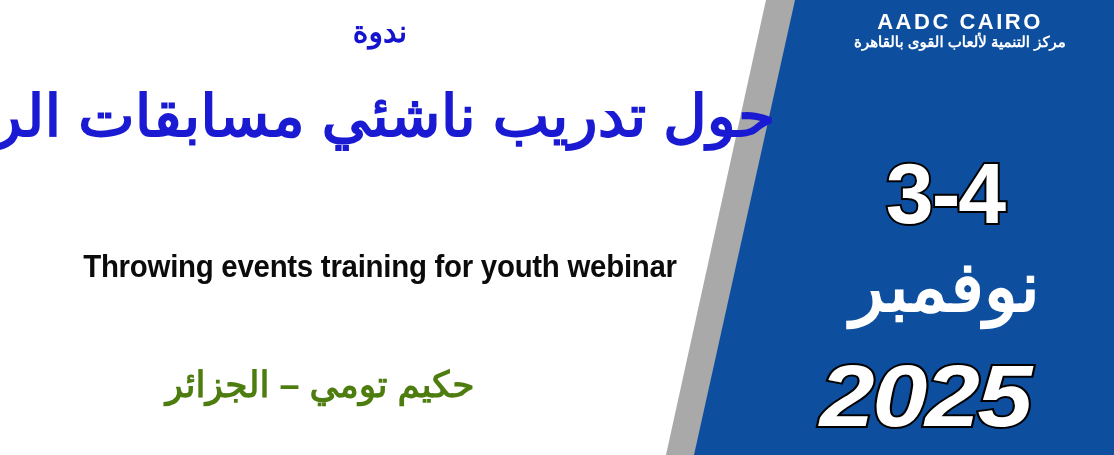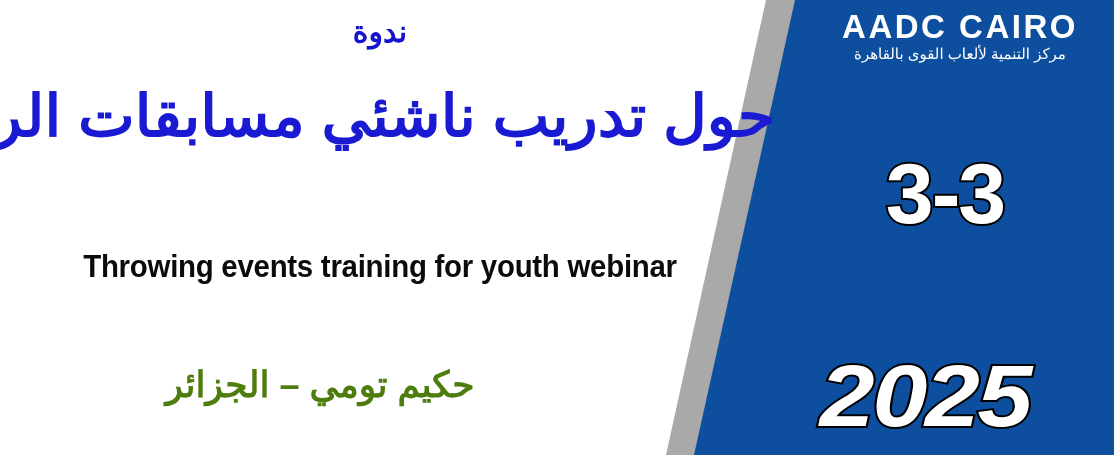--- a/index.html
+++ b/index.html
@@ -110,30 +110,30 @@
     text-align: center;
   }
   .logo-mark {
     position: relative;
     width: 284px;
     height: 82px;
   }
   .logo-mark svg { display: block; }
   .logo-aadc {
     color: #ffffff;
-    font-size: 33px;
+    font-size: 22px;
     font-weight: 700;
     letter-spacing: 2.5px;
     line-height: 1.05;
     margin-top: -2px;
   }
   .logo-ar {
     color: #ffffff;
     font-size: 15px;
-    font-weight: 400;
+    font-weight: 700;
     direction: rtl;
     line-height: 1.1;
     margin-top: 1px;
     white-space: nowrap;
   }
 
   
   .date-day {
     position: absolute;
     top: 150px;
@@ -193,16 +193,17 @@
     <div class="headline">حول تدريب ناشئي مسابقات الرمي</div>
     <div class="subtitle-en">Throwing events training for youth webinar</div>
     <div class="speaker">حكيم تومي – الجزائر</div>
   </div>
 
   <div class="logo-block">
     <div class="logo-aadc">AADC  CAIRO</div>
     <div class="logo-ar">مركز التنمية لألعاب القوى بالقاهرة</div>
   </div>
 
-  <div class="date-day">3-3</div>
+  <div class="date-day">3-4</div>
+  <div class="date-month">نوفمبر</div>
   <div class="date-year">2025</div>
 
 </div>
 
 </body></html>

